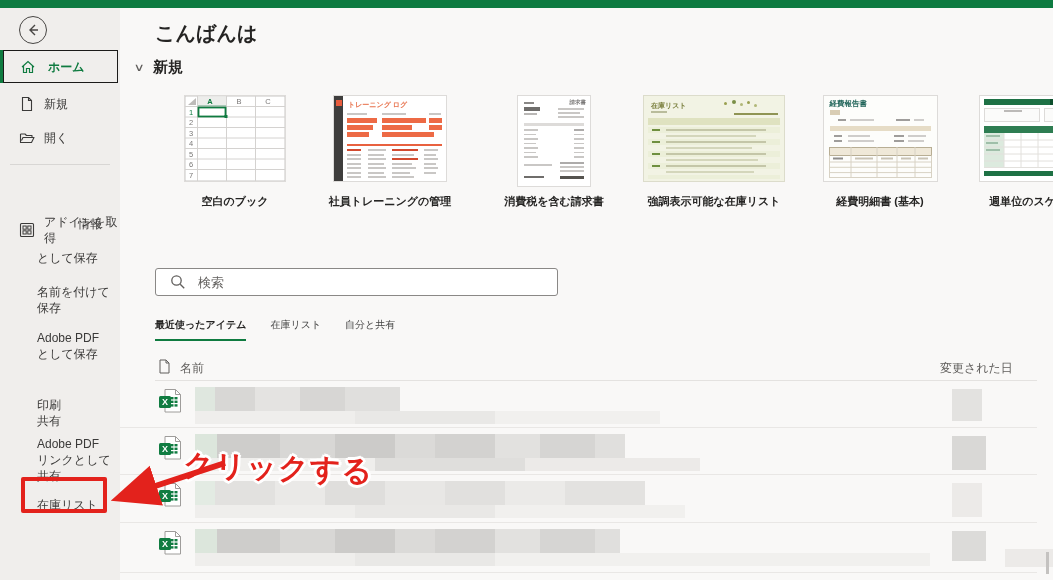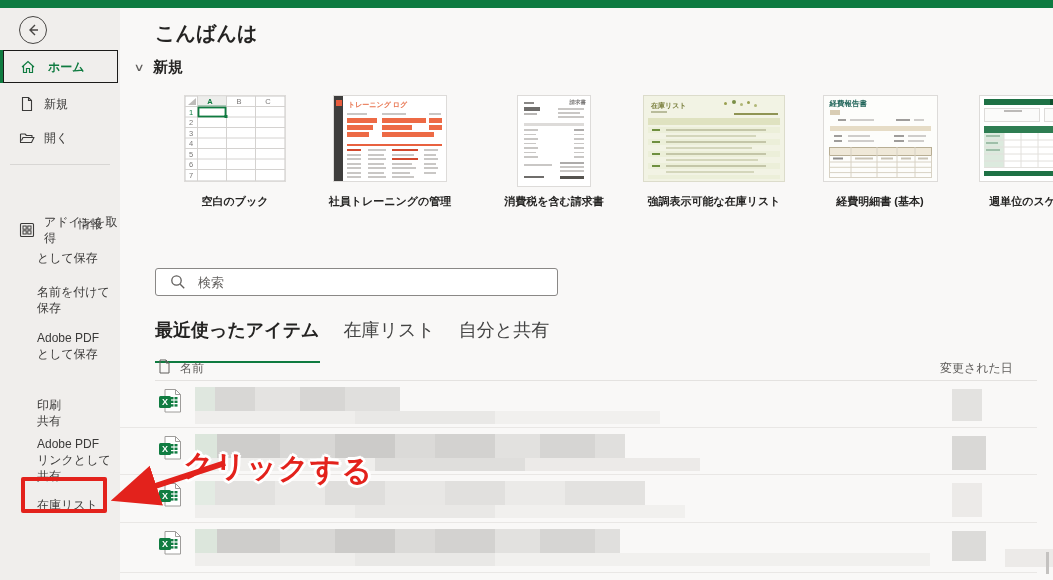--- a/index.html
+++ b/index.html
@@ -67,21 +67,21 @@
   }
   .search-box svg { flex:0 0 auto; }
   .search-box input {
     border:none; outline:none; flex:1; font-size:13px; color:#252423; background:transparent;
     font-family:"Liberation Sans","DejaVu Sans",sans-serif;
   }
   .search-box input::placeholder { color:#605e5c; opacity:1; }
 
   
   .tabs { position:absolute; left:35px; top:310px; display:flex; gap:24px; }
-  .tab { font-size:18px; color:#444; padding-bottom:19px; cursor:pointer; }
+  .tab { font-size:10px; color:#444; padding-bottom:7px; cursor:pointer; }
   .tab.active { font-weight:bold; color:#252423; border-bottom:2.5px solid #0f7b40; }
 
   
   .list-hdr { position:absolute; left:0; top:349px; width:933px; height:24px; font-size:12px; color:#605e5c; }
   .list-hdr .doc-ic { position:absolute; left:38px; top:2px; color:#605e5c; }
   .list-hdr .name { position:absolute; left:60px; top:3px; }
   .list-hdr .modified { position:absolute; left:820px; top:3px; }
   .hdr-line { position:absolute; left:35px; top:372px; width:882px; height:1px; background:#e4e2e0; }
 
   

